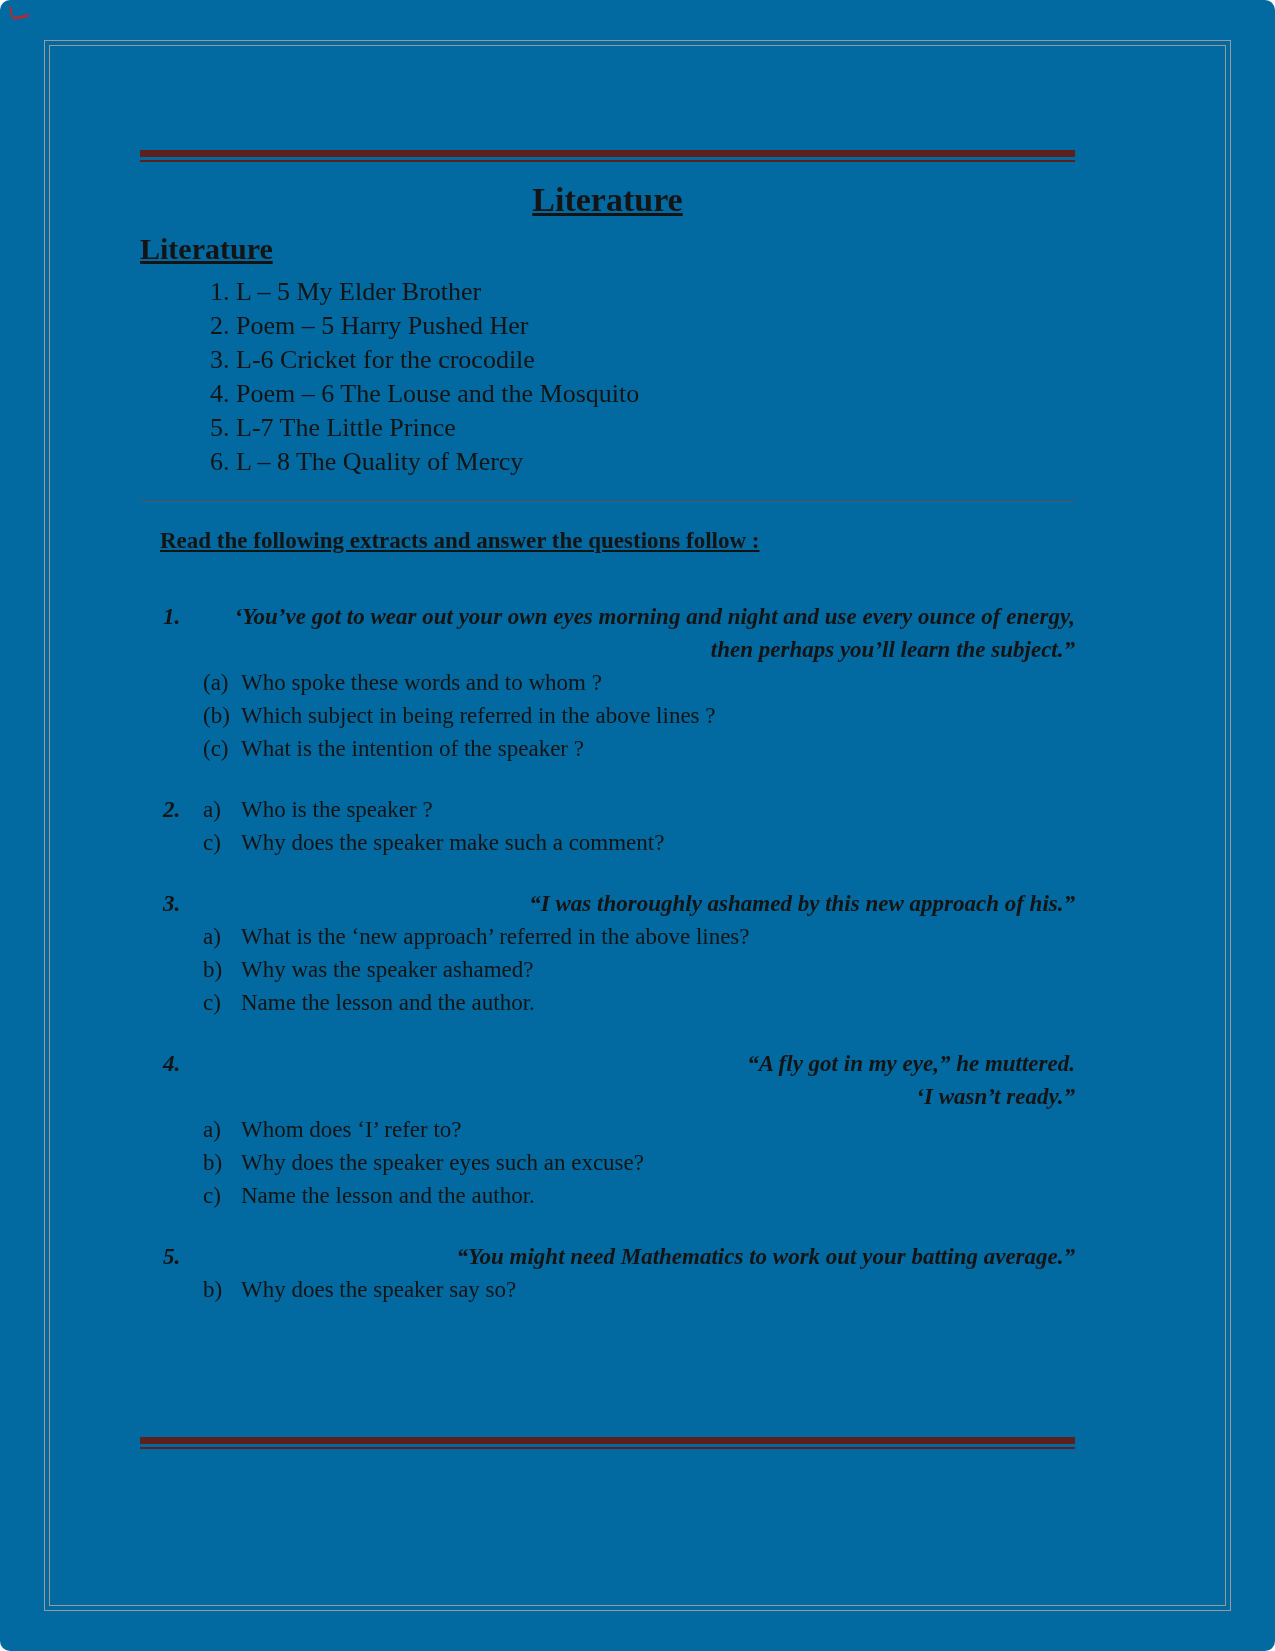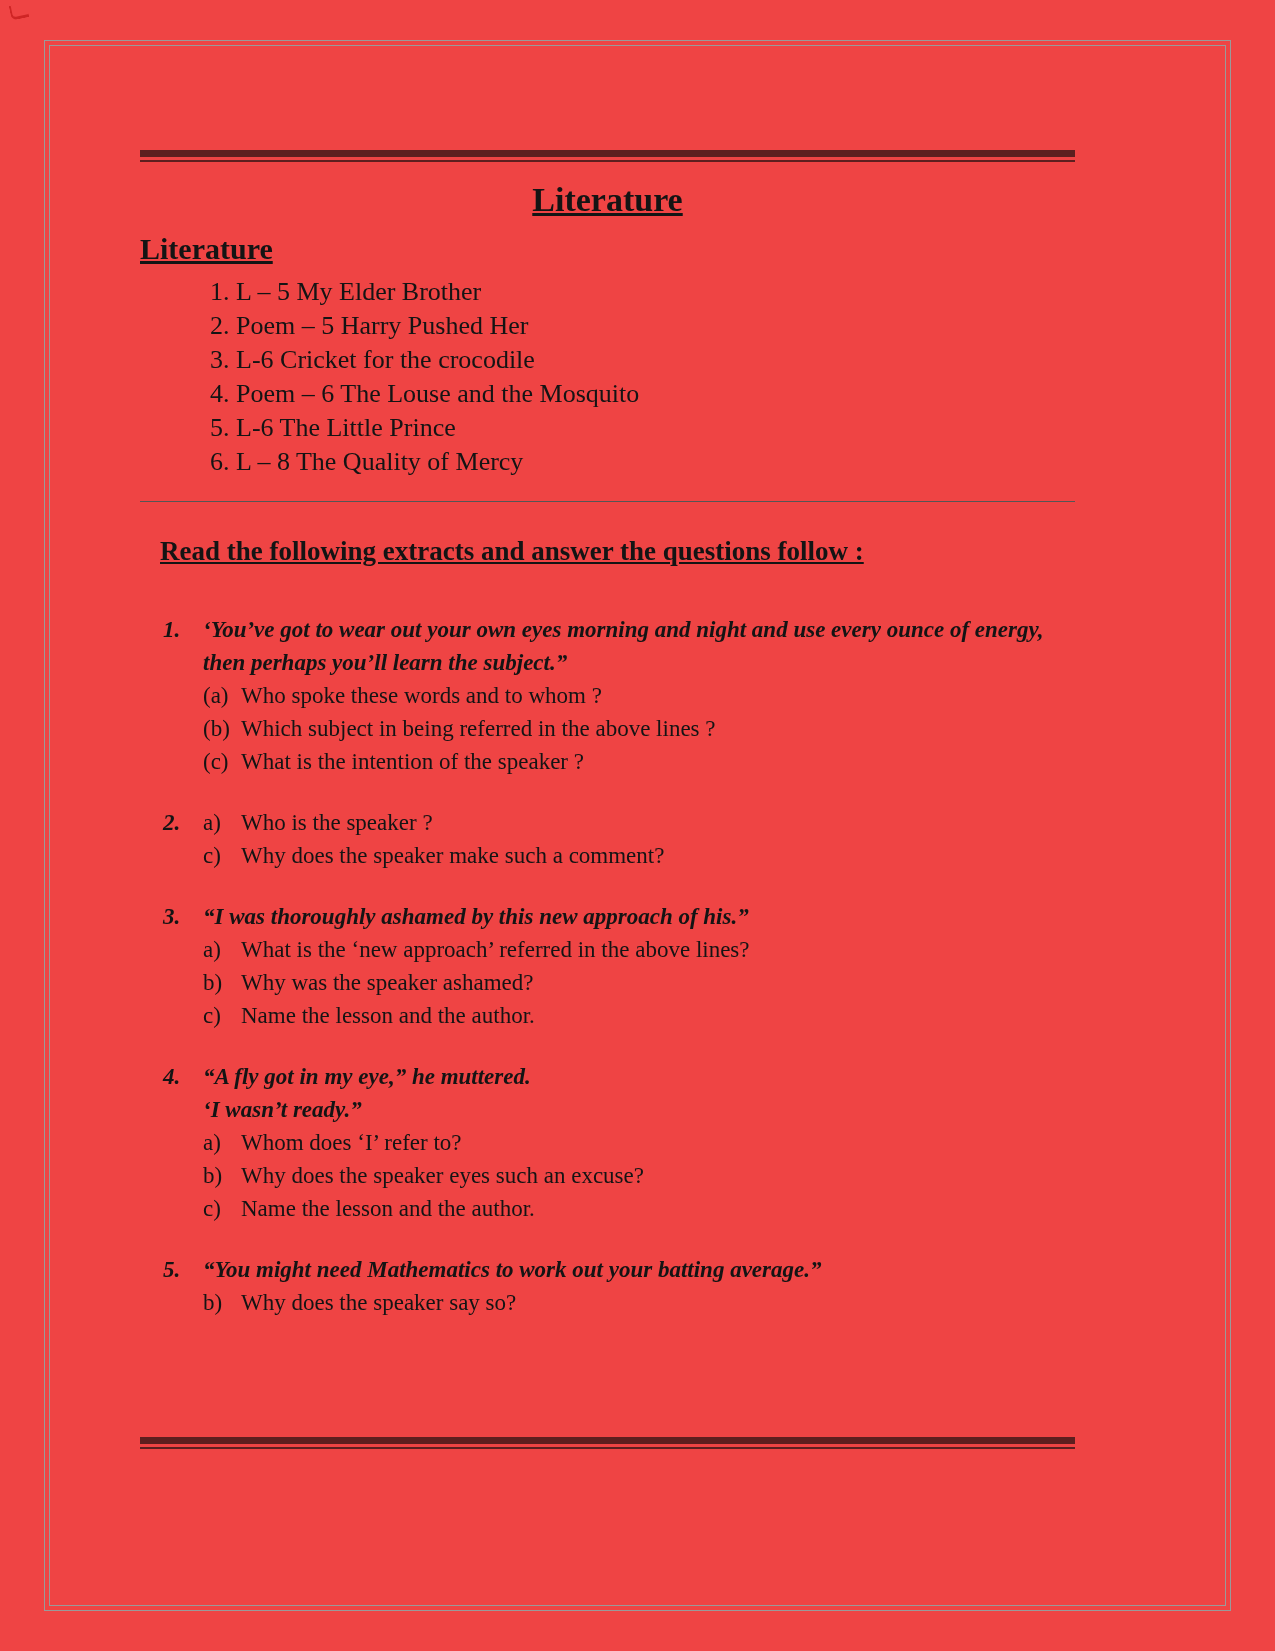--- a/index.html
+++ b/index.html
@@ -4,24 +4,25 @@
 <style>
   html, body {
     margin: 0;
     padding: 0;
     background: #ffffff;
   }
   .page {
     position: relative;
     width: 1275px;
     height: 1651px;
-    background: #ef4444;
+    background: #0369a1;
     font-family: "Liberation Serif", "DejaVu Serif", serif;
     color: #141414;
     overflow: hidden;
+    border-radius: 10px;
   }
   
   .corner-mark {
     position: absolute;
     left: 10px;
     top: 4px;
     width: 16px;
     height: 12px;
     border-bottom: 3px solid #cc2222;
     border-left: 2px solid #cc2222;
@@ -88,22 +89,22 @@
     line-height: 34px;
     margin-left: 24px;
   }
   hr.divider {
     margin: 22px 0 0 0;
     border: none;
     border-top: 1.5px solid #555555;
     width: 100%;
   }
   .instructions {
-    margin: 32px 0 0 20px;
-    font-size: 27px;
+    margin: 24px 0 0 20px;
+    font-size: 23px;
     font-weight: bold;
     text-decoration: underline;
     line-height: 1.3;
   }
   .questions {
     margin-top: 44px;
     margin-left: 23px;
     font-size: 23px;
   }
   .question {
@@ -116,20 +117,21 @@
     left: 0;
     top: 0;
     font-weight: bold;
     font-style: italic;
     line-height: 33px;
   }
   .quote {
     font-weight: bold;
     font-style: italic;
     line-height: 33px;
+    text-align: right;
   }
   .sub {
     line-height: 33px;
   }
   .sub .marker {
     display: inline-block;
     min-width: 38px;
   }
 </style>
 </head>
@@ -151,21 +153,21 @@
 
     <h1 class="doc-title">Literature</h1>
 
     <h2 class="section-title">Literature</h2>
 
     <ol class="lessons" id="lessons">
         <li>L – 5 My Elder Brother</li>
         <li>Poem – 5 Harry Pushed Her</li>
         <li>L-6 Cricket for the crocodile</li>
         <li>Poem – 6 The Louse and the Mosquito</li>
-        <li>L-6 The Little Prince</li>
+        <li>L-7 The Little Prince</li>
         <li>L – 8 The Quality of Mercy</li>
       </ol>
 
     <hr class="divider">
 
     <h3 class="instructions">Read the following extracts and answer the questions follow :</h3>
 
     <div class="questions" id="questions">
         <div class="question">
           <div class="qnum">1.</div>

